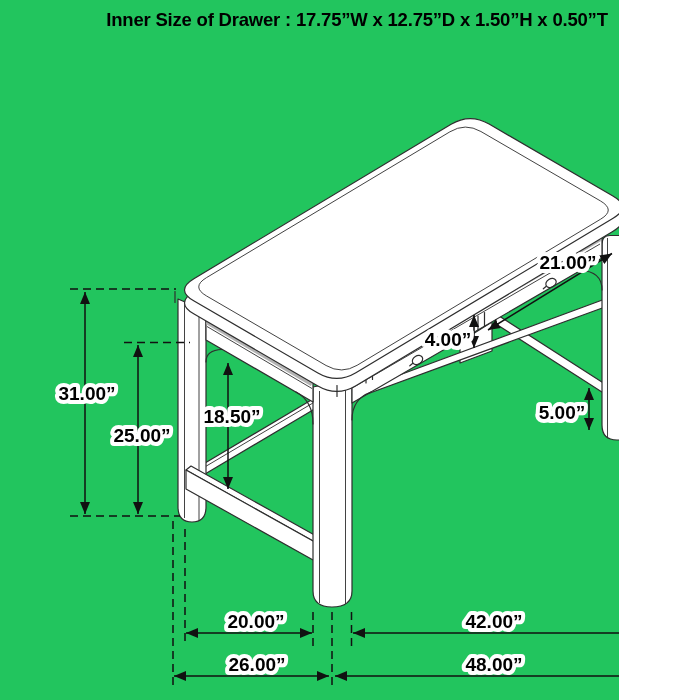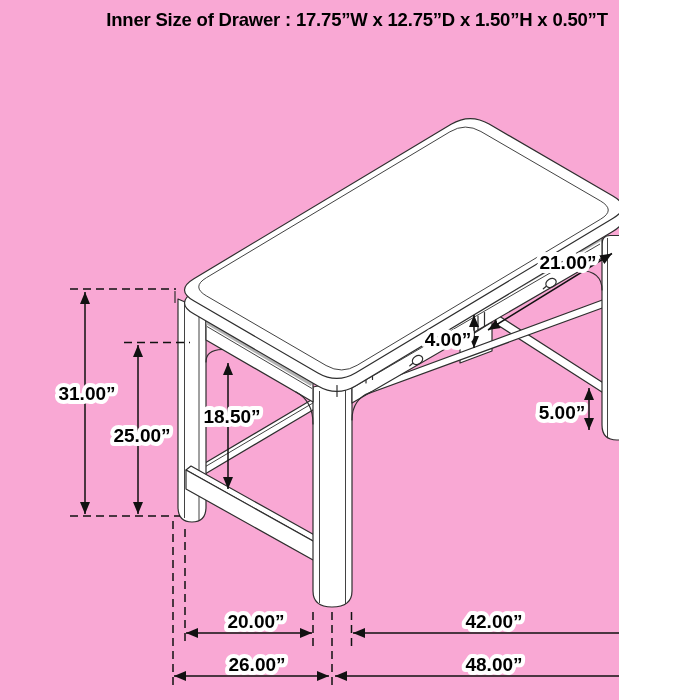--- a/index.html
+++ b/index.html
@@ -1,16 +1,16 @@
 <!DOCTYPE html>
 <html><head>
 <meta charset="utf-8">
 <style>
   html,body{margin:0;padding:0;background:#ffffff;}
-  .page{position:relative;width:619px;height:700px;background:#f9a8d4;overflow:hidden;
+  .page{position:relative;width:619px;height:700px;background:#22c55e;overflow:hidden;
         font-family:"Liberation Sans",sans-serif;}
   svg{display:block;}
   .title-text{font:bold 18.5px "Liberation Sans",sans-serif;letter-spacing:-0.2px;}
   .dim-label{font:bold 19px "Liberation Sans",sans-serif;fill:#000;
              paint-order:stroke;stroke:#ffffff;stroke-width:8px;stroke-linejoin:round;
              text-anchor:middle;}
   .desk-line{stroke:#2e2e2e;stroke-width:1.2;fill:none;stroke-linejoin:round;stroke-linecap:round;}
   .desk-fill{stroke:#2e2e2e;stroke-width:1.2;fill:#ffffff;stroke-linejoin:round;}
   .stripe{stroke:#b3b3b3;stroke-width:4.5;fill:none;stroke-linecap:butt;}
   .thinline{stroke:#2e2e2e;stroke-width:0.9;fill:none;}

